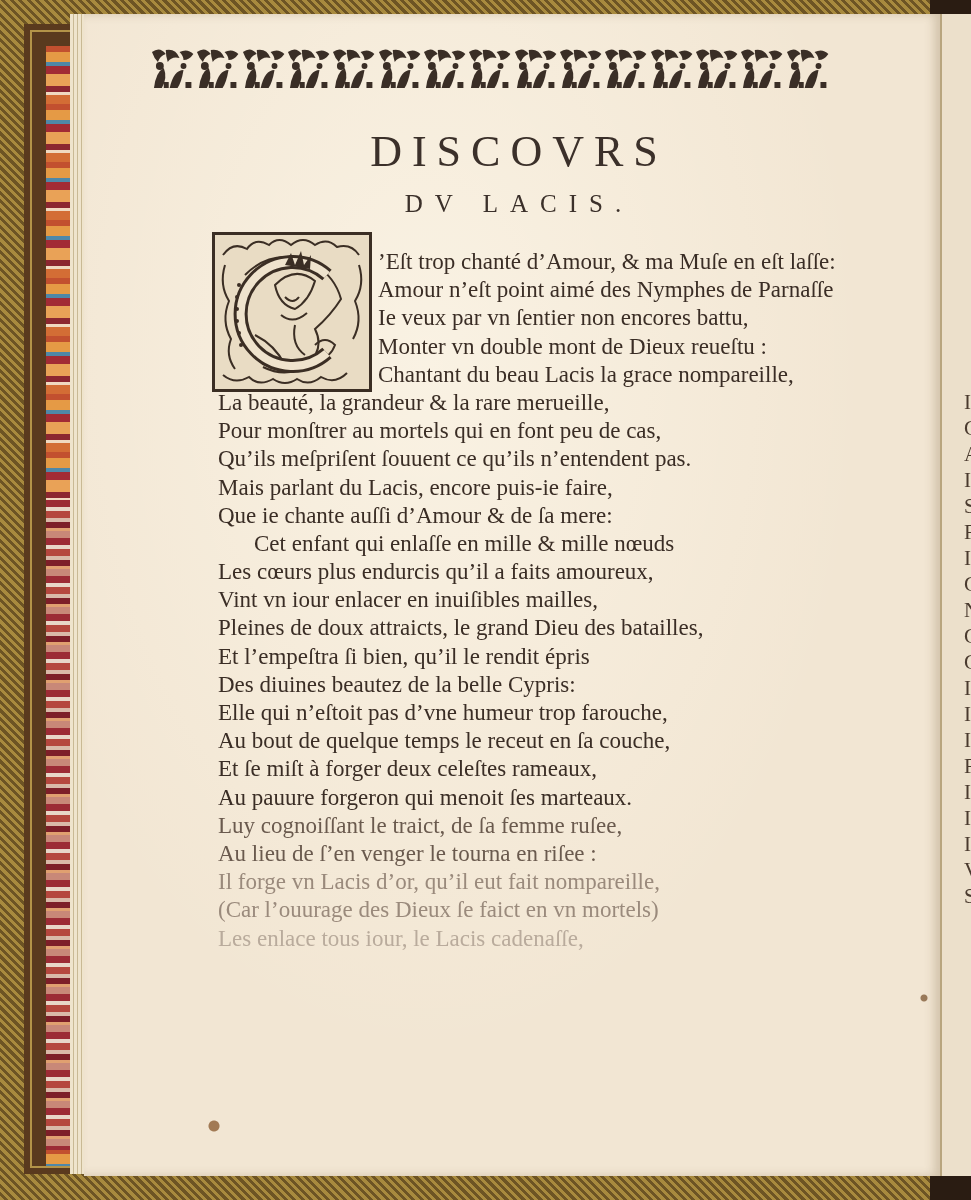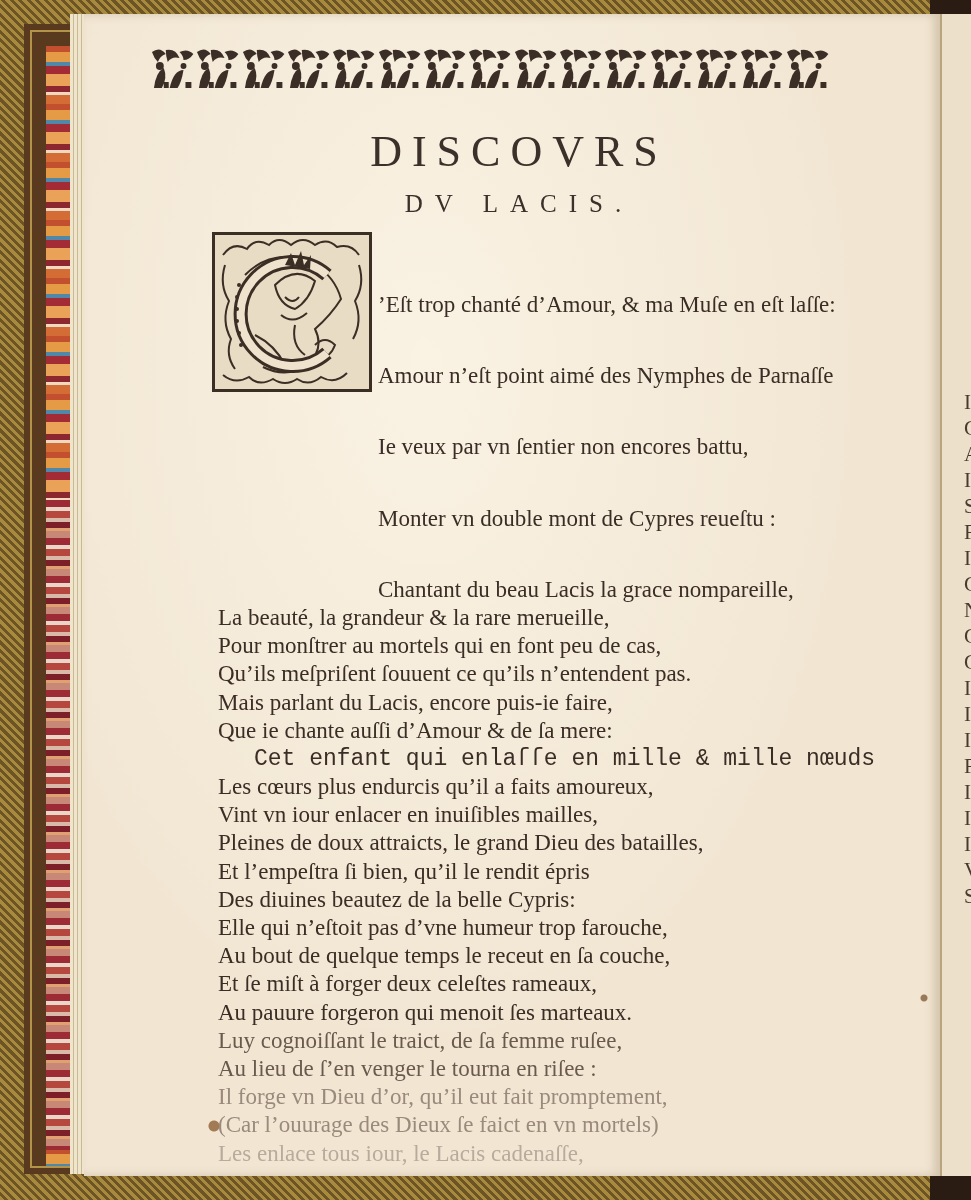--- a/index.html
+++ b/index.html
@@ -83,22 +83,22 @@
     background:#e9dcc4;
     border:3px solid #3b2e24;
     box-sizing:border-box;
   }
   .dropcap svg { display:block; }
   .verse {
     position:absolute; left:218px; top:248px; width:700px;
     font-size:23px; color:#3a2d25; line-height:28.2px;
   }
   .verse .line { white-space:nowrap; height:28.2px; }
-  .verse .line.indent-cap { padding-left:160px;margin-top:43px; }
-  .verse .line.indent { padding-left:36px;font-family:Liberation Mono, monospace; }
+  .verse .line.indent-cap { padding-left:160px; }
+  .verse .line.indent { padding-left:36px; }
   .verse .line.faint1 { color:#6a5a4e; }
   .verse .line.faint2 { color:#9a8a7c; }
   .verse .line.faint3 { color:#b9ab9c; }
 </style>
 </head>
 <body>
 
 <div class="frame">
   <div class="frame-inner"></div>
 </div>
@@ -357,35 +357,35 @@
         <circle cx="26" cy="110" r="2"></circle>
       <path d="M70 30 l6 -12 l4 12 l6 -14 l3 14 l7 -10 l-1 14z"></path>
     </g>
   </svg>
 </div>
 
 <div class="verse" id="verse">
     <div class="line indent-cap">’Eſt trop chanté d’Amour, &amp; ma Muſe en eſt laſſe:</div>
     <div class="line indent-cap">Amour n’eſt point aimé des Nymphes de Parnaſſe</div>
     <div class="line indent-cap">Ie veux par vn ſentier non encores battu,</div>
-    <div class="line indent-cap">Monter vn double mont de Cypres reueſtu :</div>
+    <div class="line indent-cap">Monter vn double mont de Dieux reueſtu :</div>
     <div class="line indent-cap">Chantant du beau Lacis la grace nompareille,</div>
     <div class="line">La beauté, la grandeur &amp; la rare merueille,</div>
     <div class="line">Pour monſtrer au mortels qui en font peu de cas,</div>
     <div class="line">Qu’ils meſpriſent ſouuent ce qu’ils n’entendent pas.</div>
     <div class="line">Mais parlant du Lacis, encore puis-ie faire,</div>
     <div class="line">Que ie chante auſſi d’Amour &amp; de ſa mere:</div>
     <div class="line indent">Cet enfant qui enlaſſe en mille &amp; mille nœuds</div>
     <div class="line">Les cœurs plus endurcis qu’il a faits amoureux,</div>
     <div class="line">Vint vn iour enlacer en inuiſibles mailles,</div>
     <div class="line">Pleines de doux attraicts, le grand Dieu des batailles,</div>
     <div class="line">Et l’empeſtra ſi bien, qu’il le rendit épris</div>
     <div class="line">Des diuines beautez de la belle Cypris:</div>
     <div class="line">Elle qui n’eſtoit pas d’vne humeur trop farouche,</div>
     <div class="line">Au bout de quelque temps le receut en ſa couche,</div>
     <div class="line">Et ſe miſt à forger deux celeſtes rameaux,</div>
     <div class="line">Au pauure forgeron qui menoit ſes marteaux.</div>
     <div class="line faint1">Luy cognoiſſant le traict, de ſa femme ruſee,</div>
     <div class="line faint1">Au lieu de ſ’en venger le tourna en riſee :</div>
-    <div class="line faint2">Il forge vn Dieu d’or, qu’il eut fait promptement,</div>
+    <div class="line faint2">Il forge vn Lacis d’or, qu’il eut fait nompareille,</div>
     <div class="line faint2">(Car l’ouurage des Dieux ſe faict en vn mortels)</div>
     <div class="line faint3">Les enlace tous iour, le Lacis cadenaſſe,</div>
   </div>
 
 </body></html>

